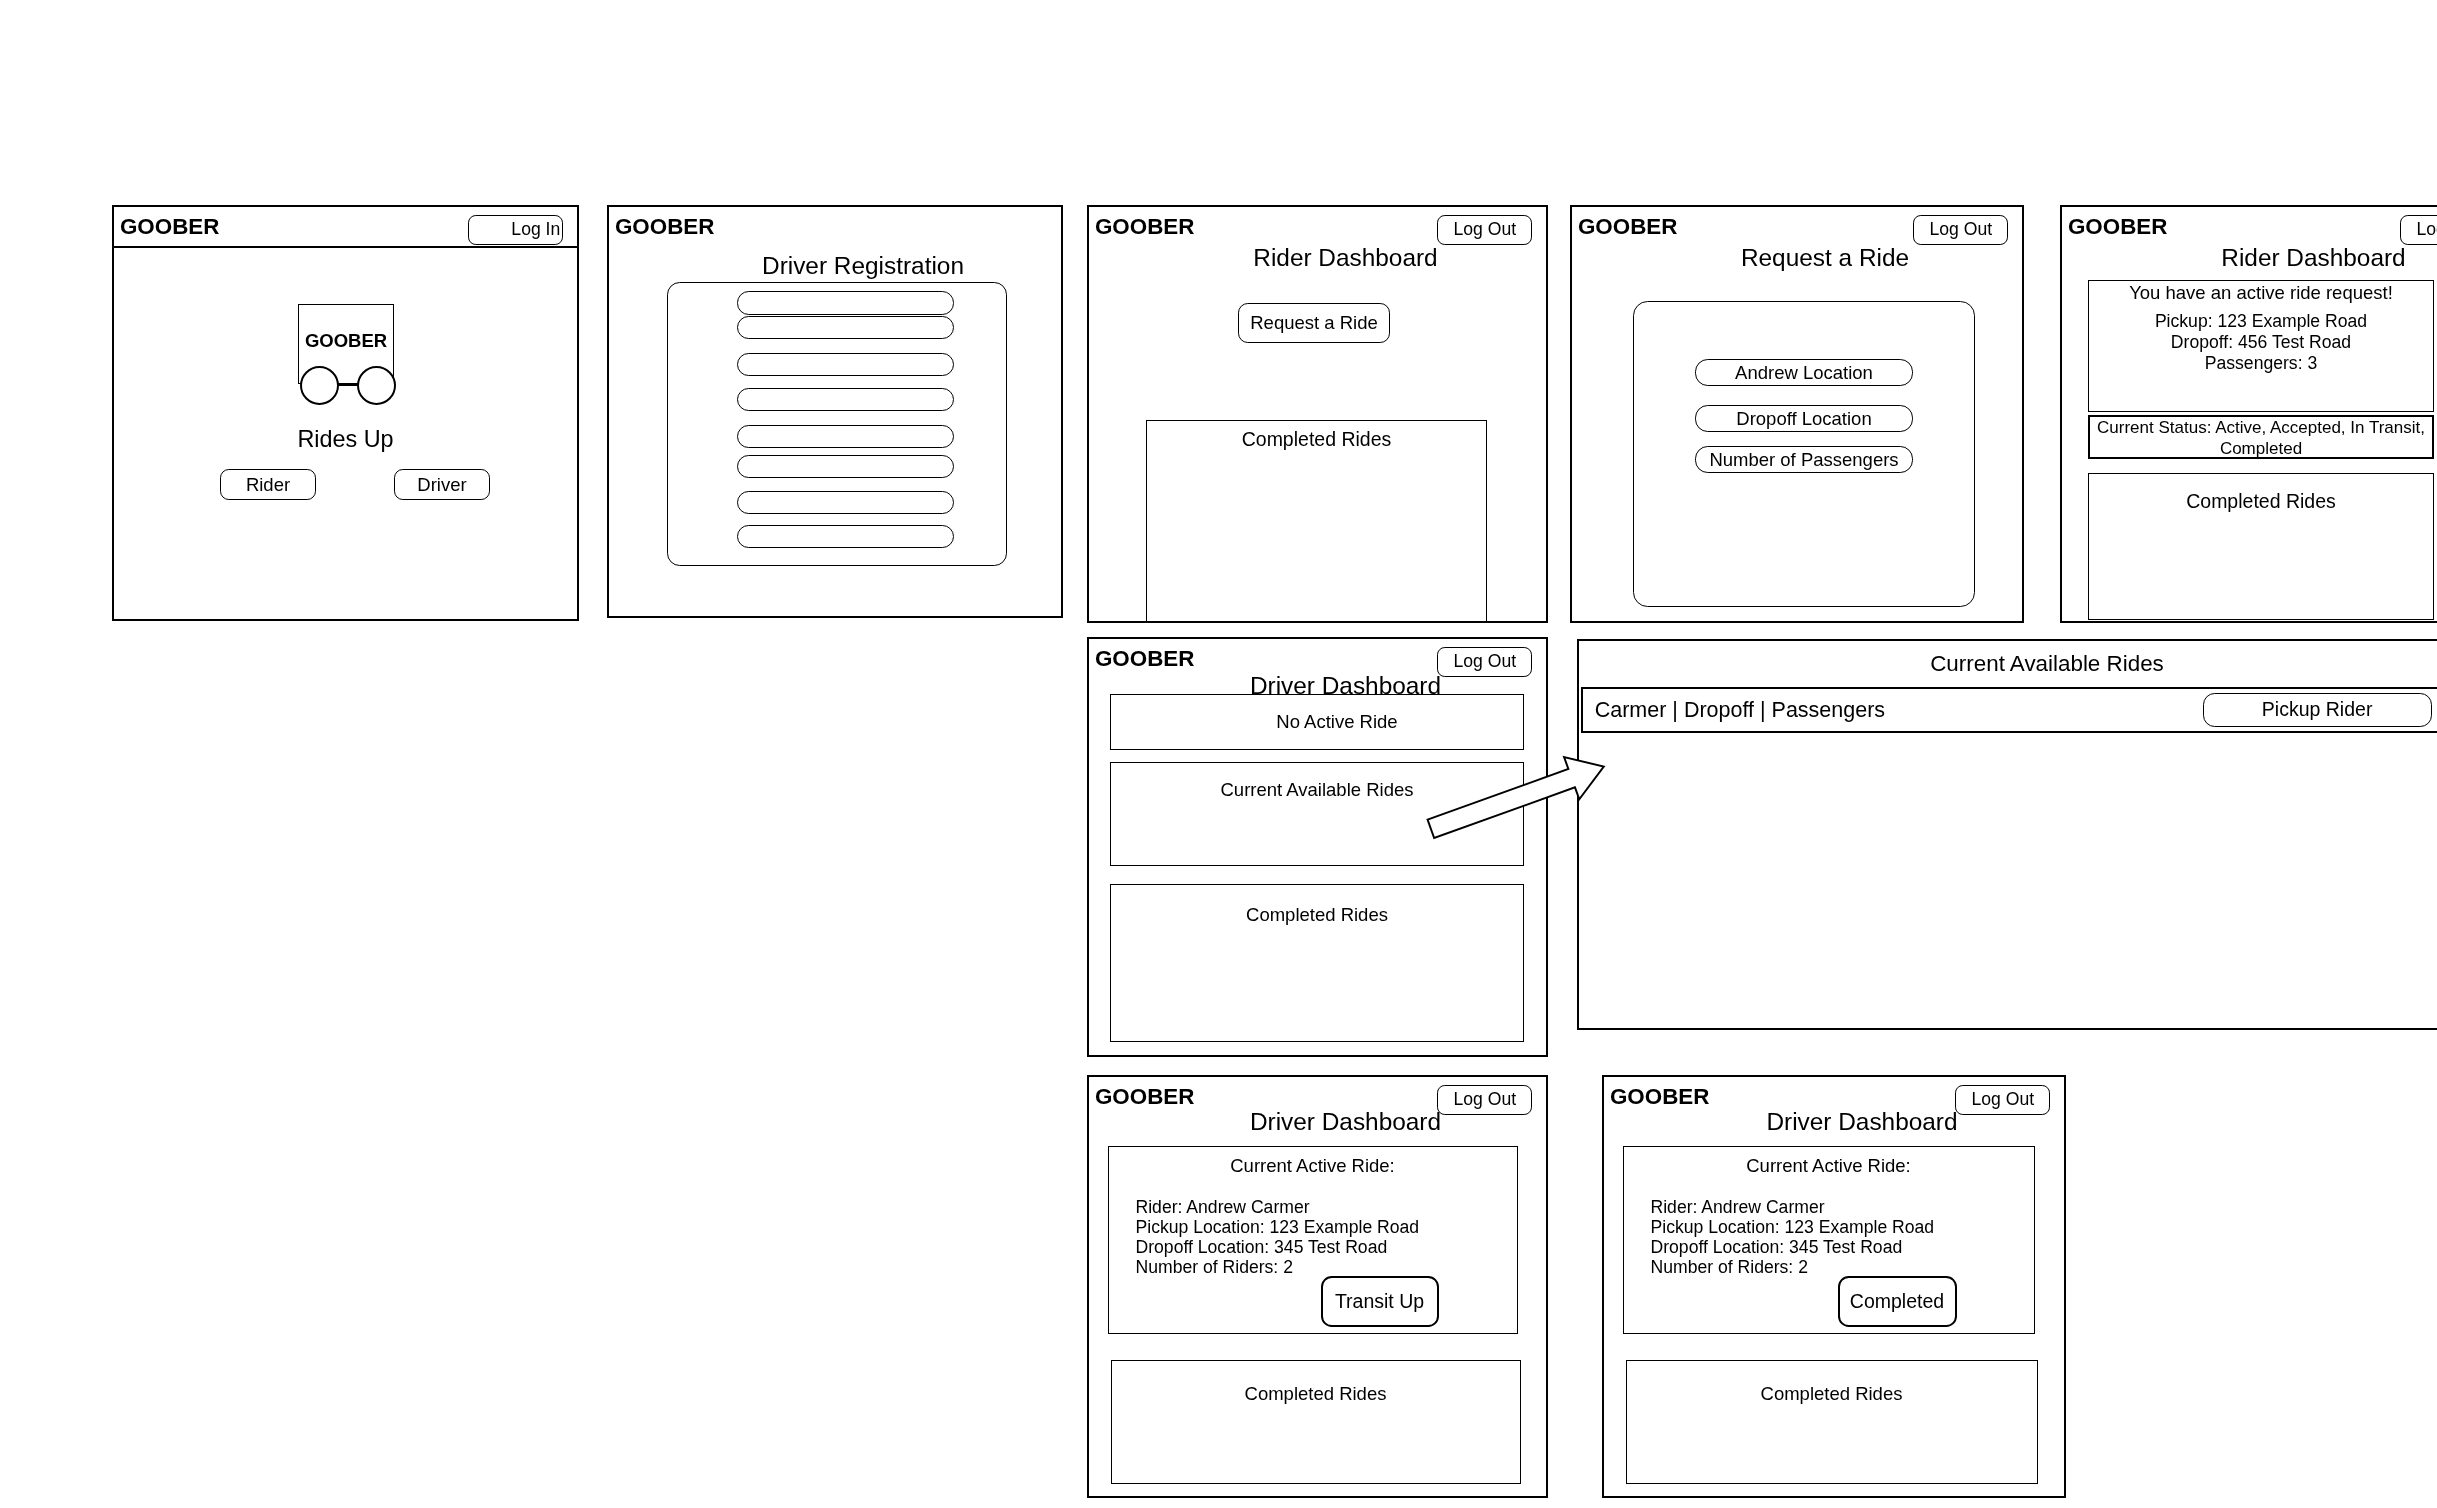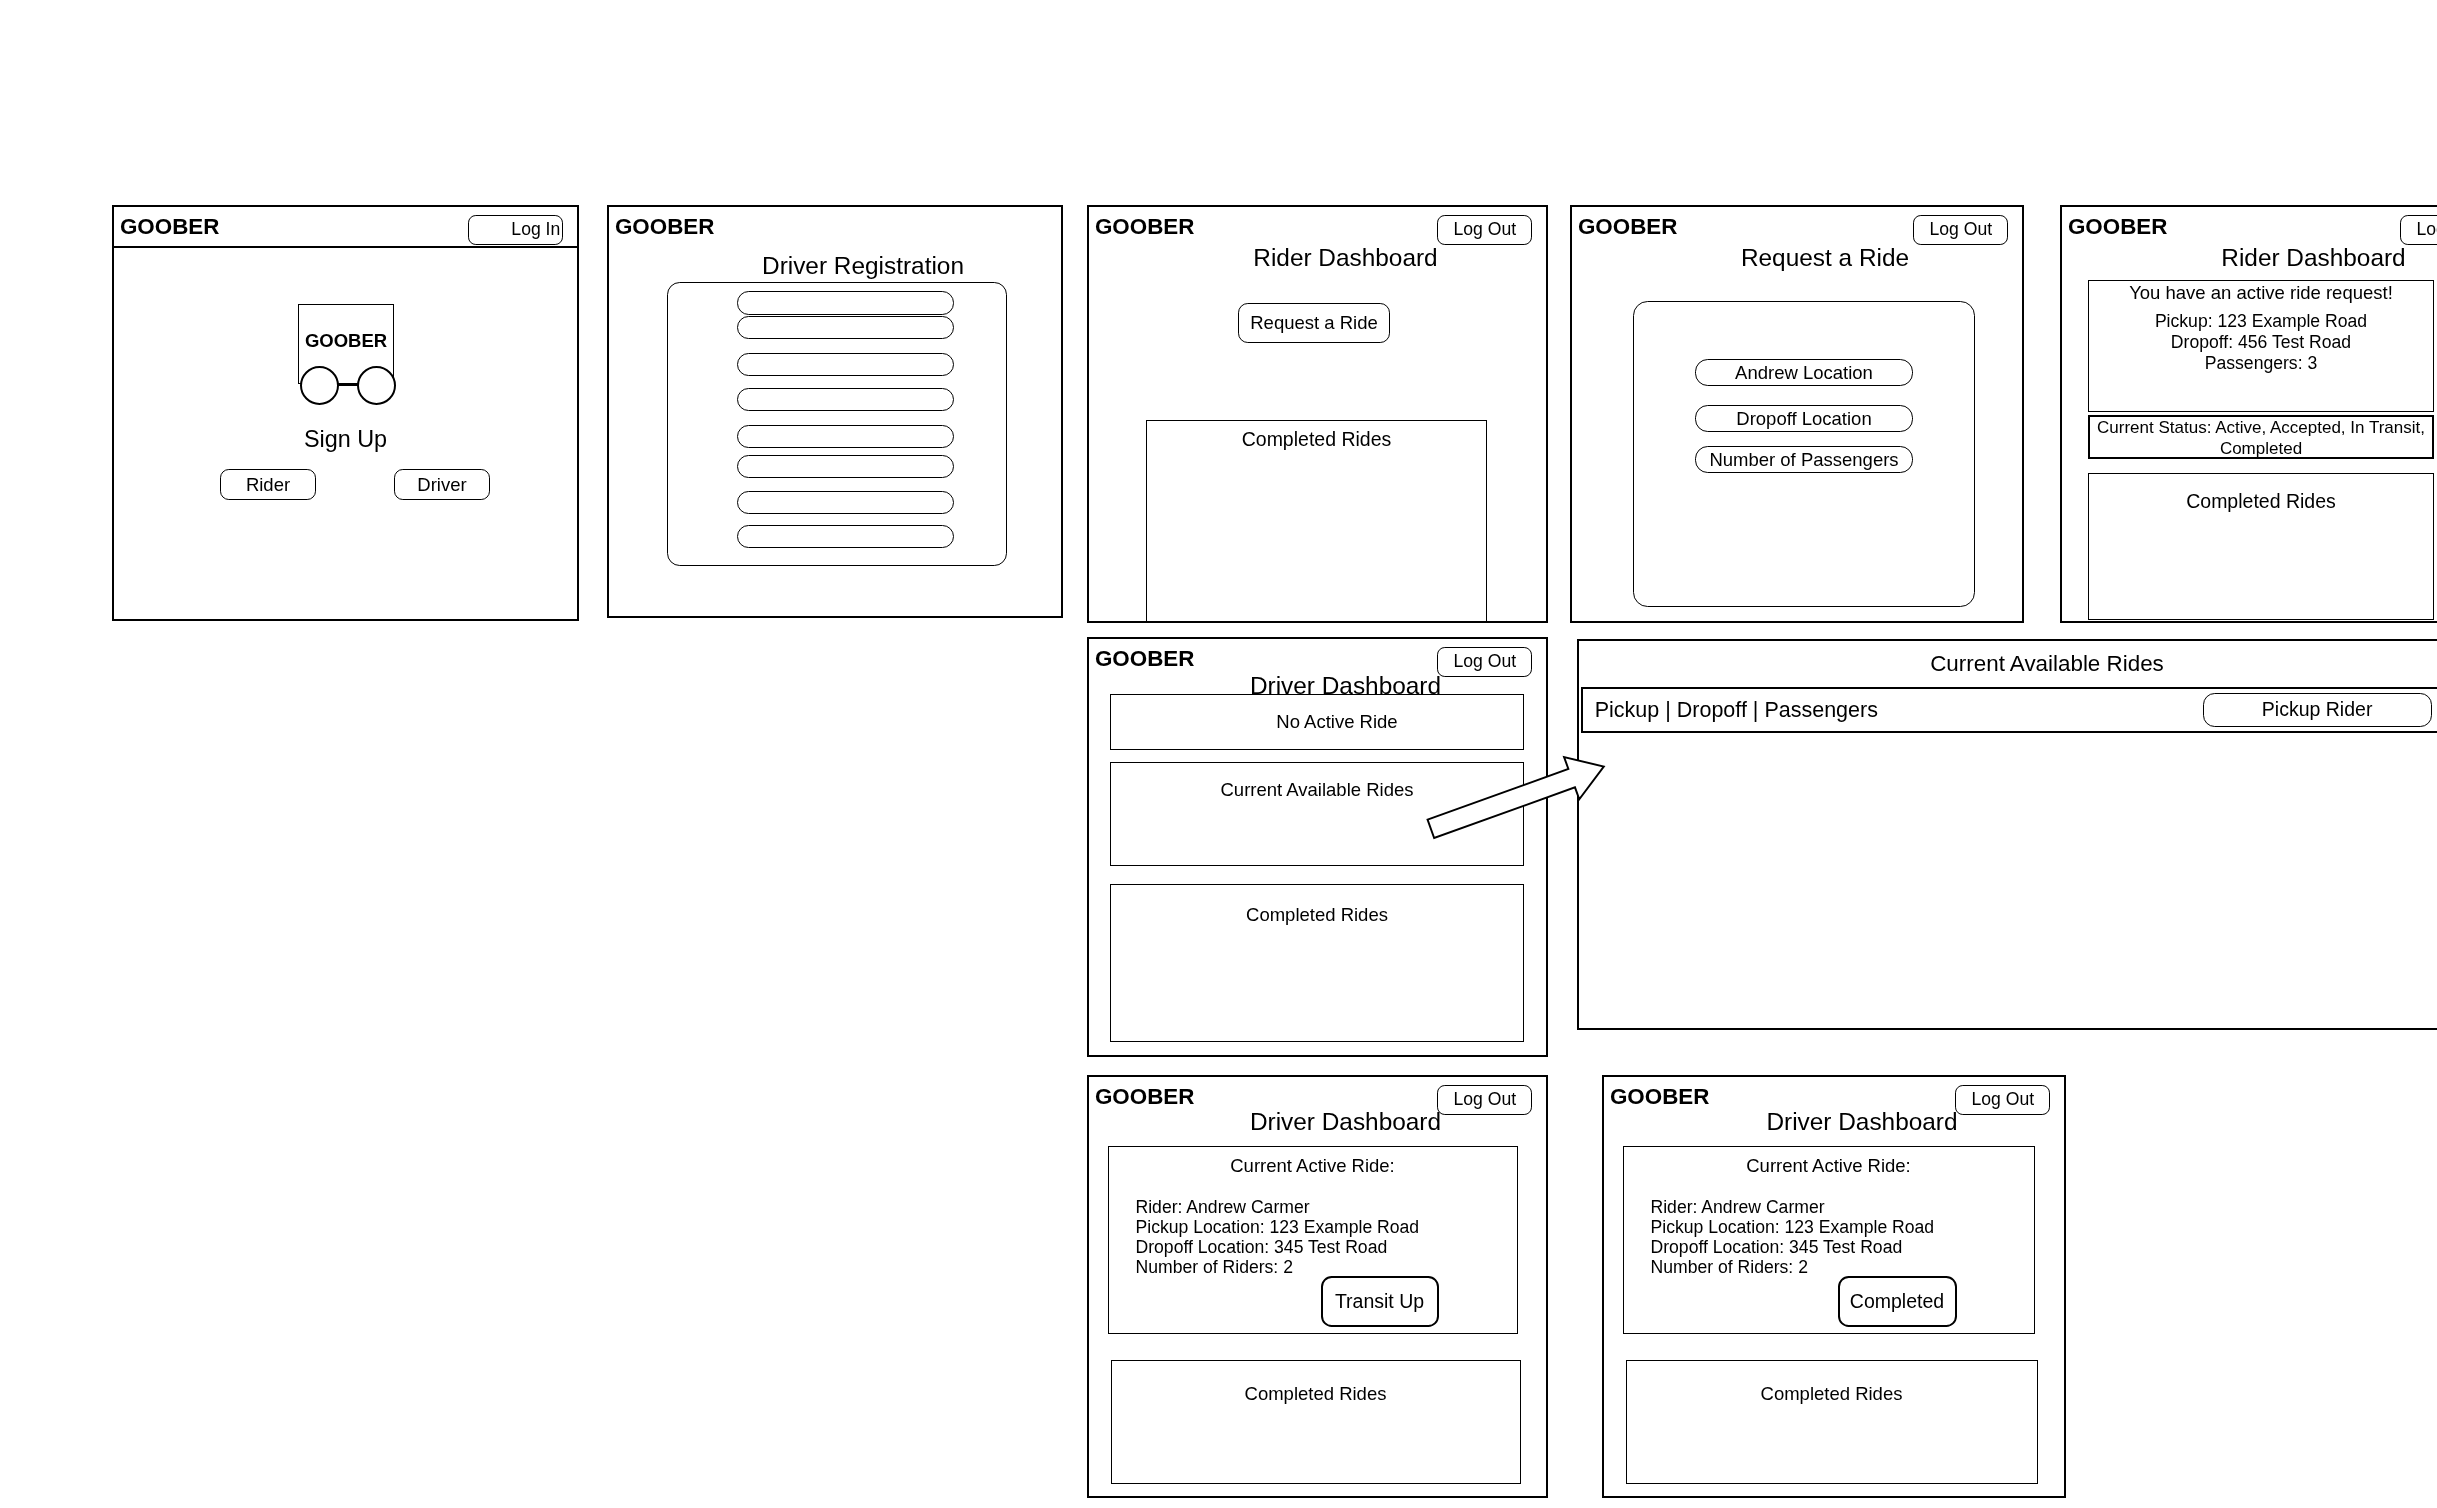--- a/index.html
+++ b/index.html
@@ -22,21 +22,21 @@
 <div class="frame" style="left:112px;top:205px;width:467px;height:416px;">
   <div class="abs" style="left:0;top:0;width:100%;height:41px;border-bottom:2px solid #000;"></div>
   <div class="brand">GOOBER</div>
   <div class="pill" style="top:7.8px;right:13.7px;width:95px;height:30px;padding-left:40px;">Log In</div>
   <div class="box" style="left:184px;top:97px;width:96px;height:80px;">
     <div class="clabel" style="top:25px;font-size:18.5px;font-weight:bold;">GOOBER</div>
   </div>
   <div class="abs" style="left:223px;top:177px;width:22.4px;height:2.4px;background:#000;"></div>
   <div class="abs" style="left:186px;top:159px;width:39px;height:39px;border:2px solid #000;border-radius:50%;background:#fff;"></div>
   <div class="abs" style="left:243px;top:159px;width:39px;height:39px;border:2px solid #000;border-radius:50%;background:#fff;"></div>
-  <div class="clabel" style="top:219px;font-size:23.4px;">Sign Up</div>
+  <div class="clabel" style="top:219px;font-size:23.4px;">Rides Up</div>
   <div class="pill" style="left:106px;top:262px;width:96px;height:31px;border-radius:8.8px;font-size:18.5px;">Rider</div>
   <div class="pill" style="left:280px;top:262px;width:96px;height:31px;border-radius:8.8px;font-size:18.5px;">Driver</div>
 </div>
 
 <div class="frame" style="left:607px;top:205px;width:456px;height:413px;">
   <div class="brand">GOOBER</div>
   <div class="title" style="top:45px;">Driver Registration</div>
   <div class="box" style="left:58px;top:75px;width:340px;height:284px;border-radius:12.7px;">
     <div class="pill" style="left:69px;top:8.3px;width:217px;height:23.4px;border-radius:11.7px;"></div>
     <div class="pill" style="left:69px;top:33px;width:217px;height:23.4px;border-radius:11.7px;"></div>
@@ -97,21 +97,21 @@
     <div class="clabel" style="top:16px;font-size:18.5px;">Current Available Rides</div>
   </div>
   <div class="box" style="left:21px;top:245px;width:414px;height:158px;">
     <div class="clabel" style="top:18.5px;font-size:18.5px;">Completed Rides</div>
   </div>
 </div>
 
 <div class="frame" style="left:1577px;top:639px;width:884px;height:391px;">
   <div class="title" style="top:10.2px;font-size:22.4px;">Current Available Rides</div>
   <div class="box" style="left:2px;top:46px;width:877px;height:46px;border-width:2px;">
-    <div class="abs" style="left:11.7px;top:0;height:100%;display:flex;align-items:center;font-size:21.5px;white-space:nowrap;">Pickup | Dropoff | Passengers</div>
+    <div class="abs" style="left:11.7px;top:0;height:100%;display:flex;align-items:center;font-size:21.5px;white-space:nowrap;">Carmer | Dropoff | Passengers</div>
     <div class="pill" style="right:24.4px;top:3.9px;width:229px;height:34px;border-radius:11.7px;font-size:19.5px;">Pickup Rider</div>
   </div>
 </div>
 
 <div class="frame" style="left:1087px;top:1075px;width:461px;height:423px;">
   <div class="brand">GOOBER</div>
   <div class="pill" style="top:7.8px;right:13.7px;width:95px;height:30px;">Log Out</div>
   <div class="title" style="top:31px;">Driver Dashboard</div>
   <div class="box" style="left:18.5px;top:69px;width:410px;height:188px;">
     <div class="clabel" style="top:8.3px;font-size:18.5px;">Current Active Ride:</div>

